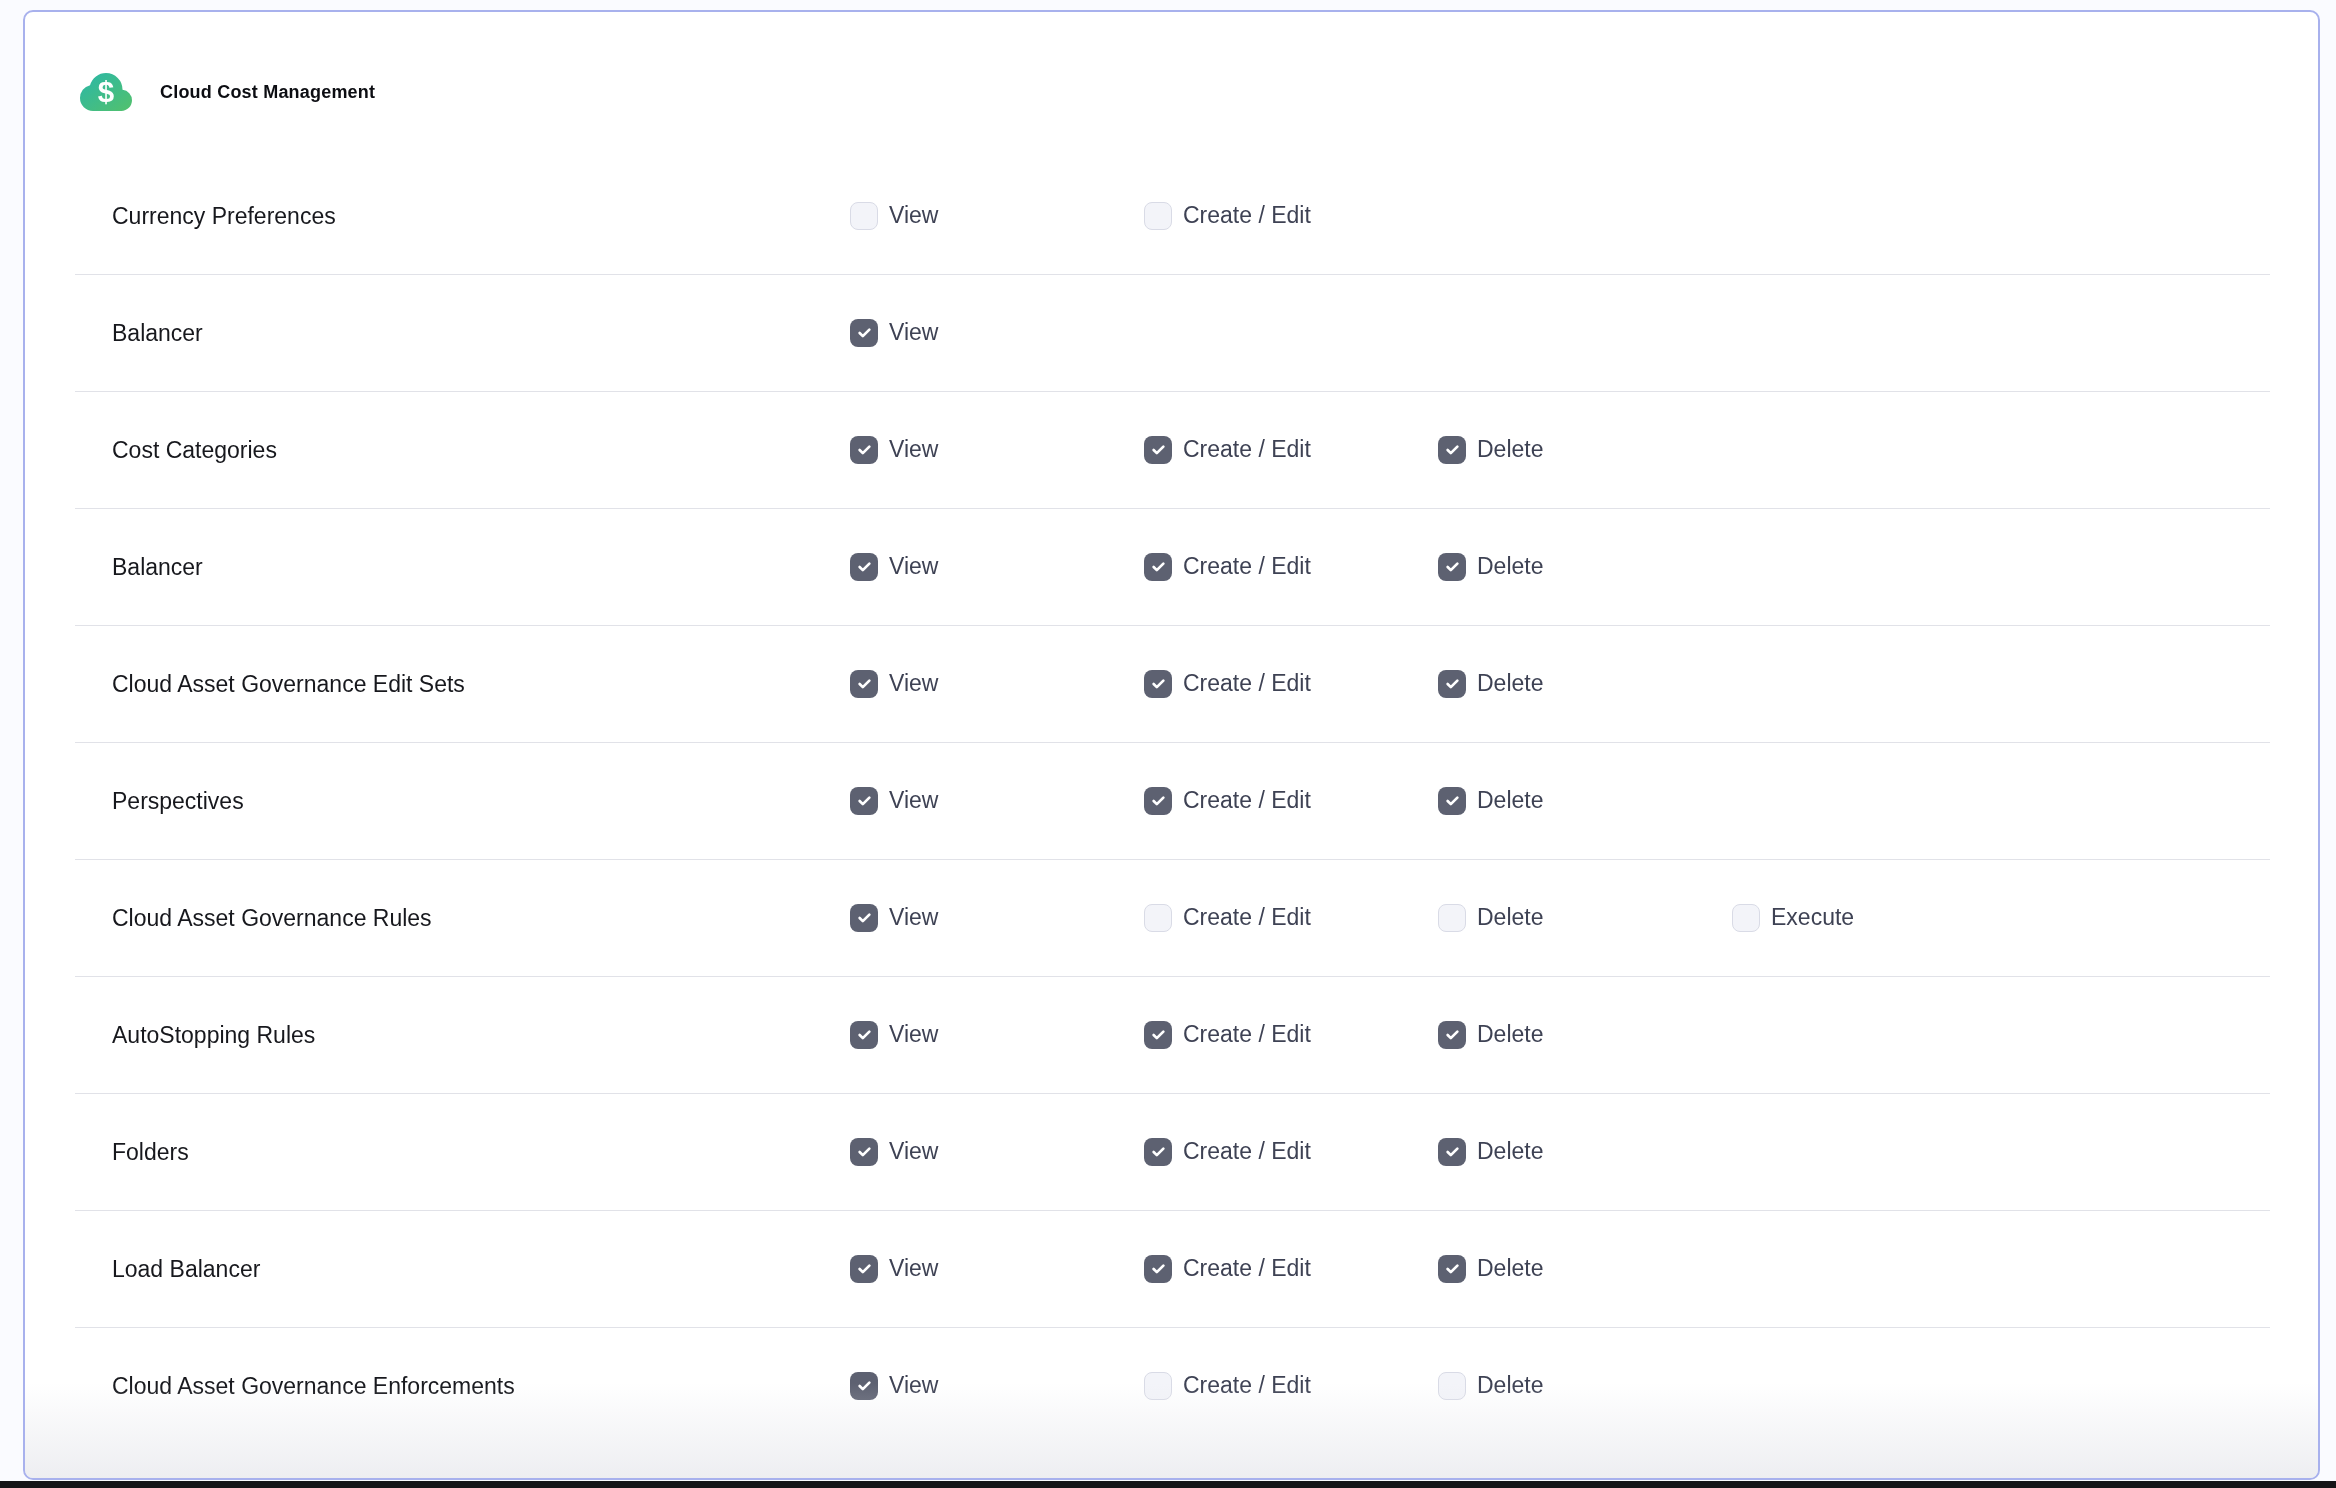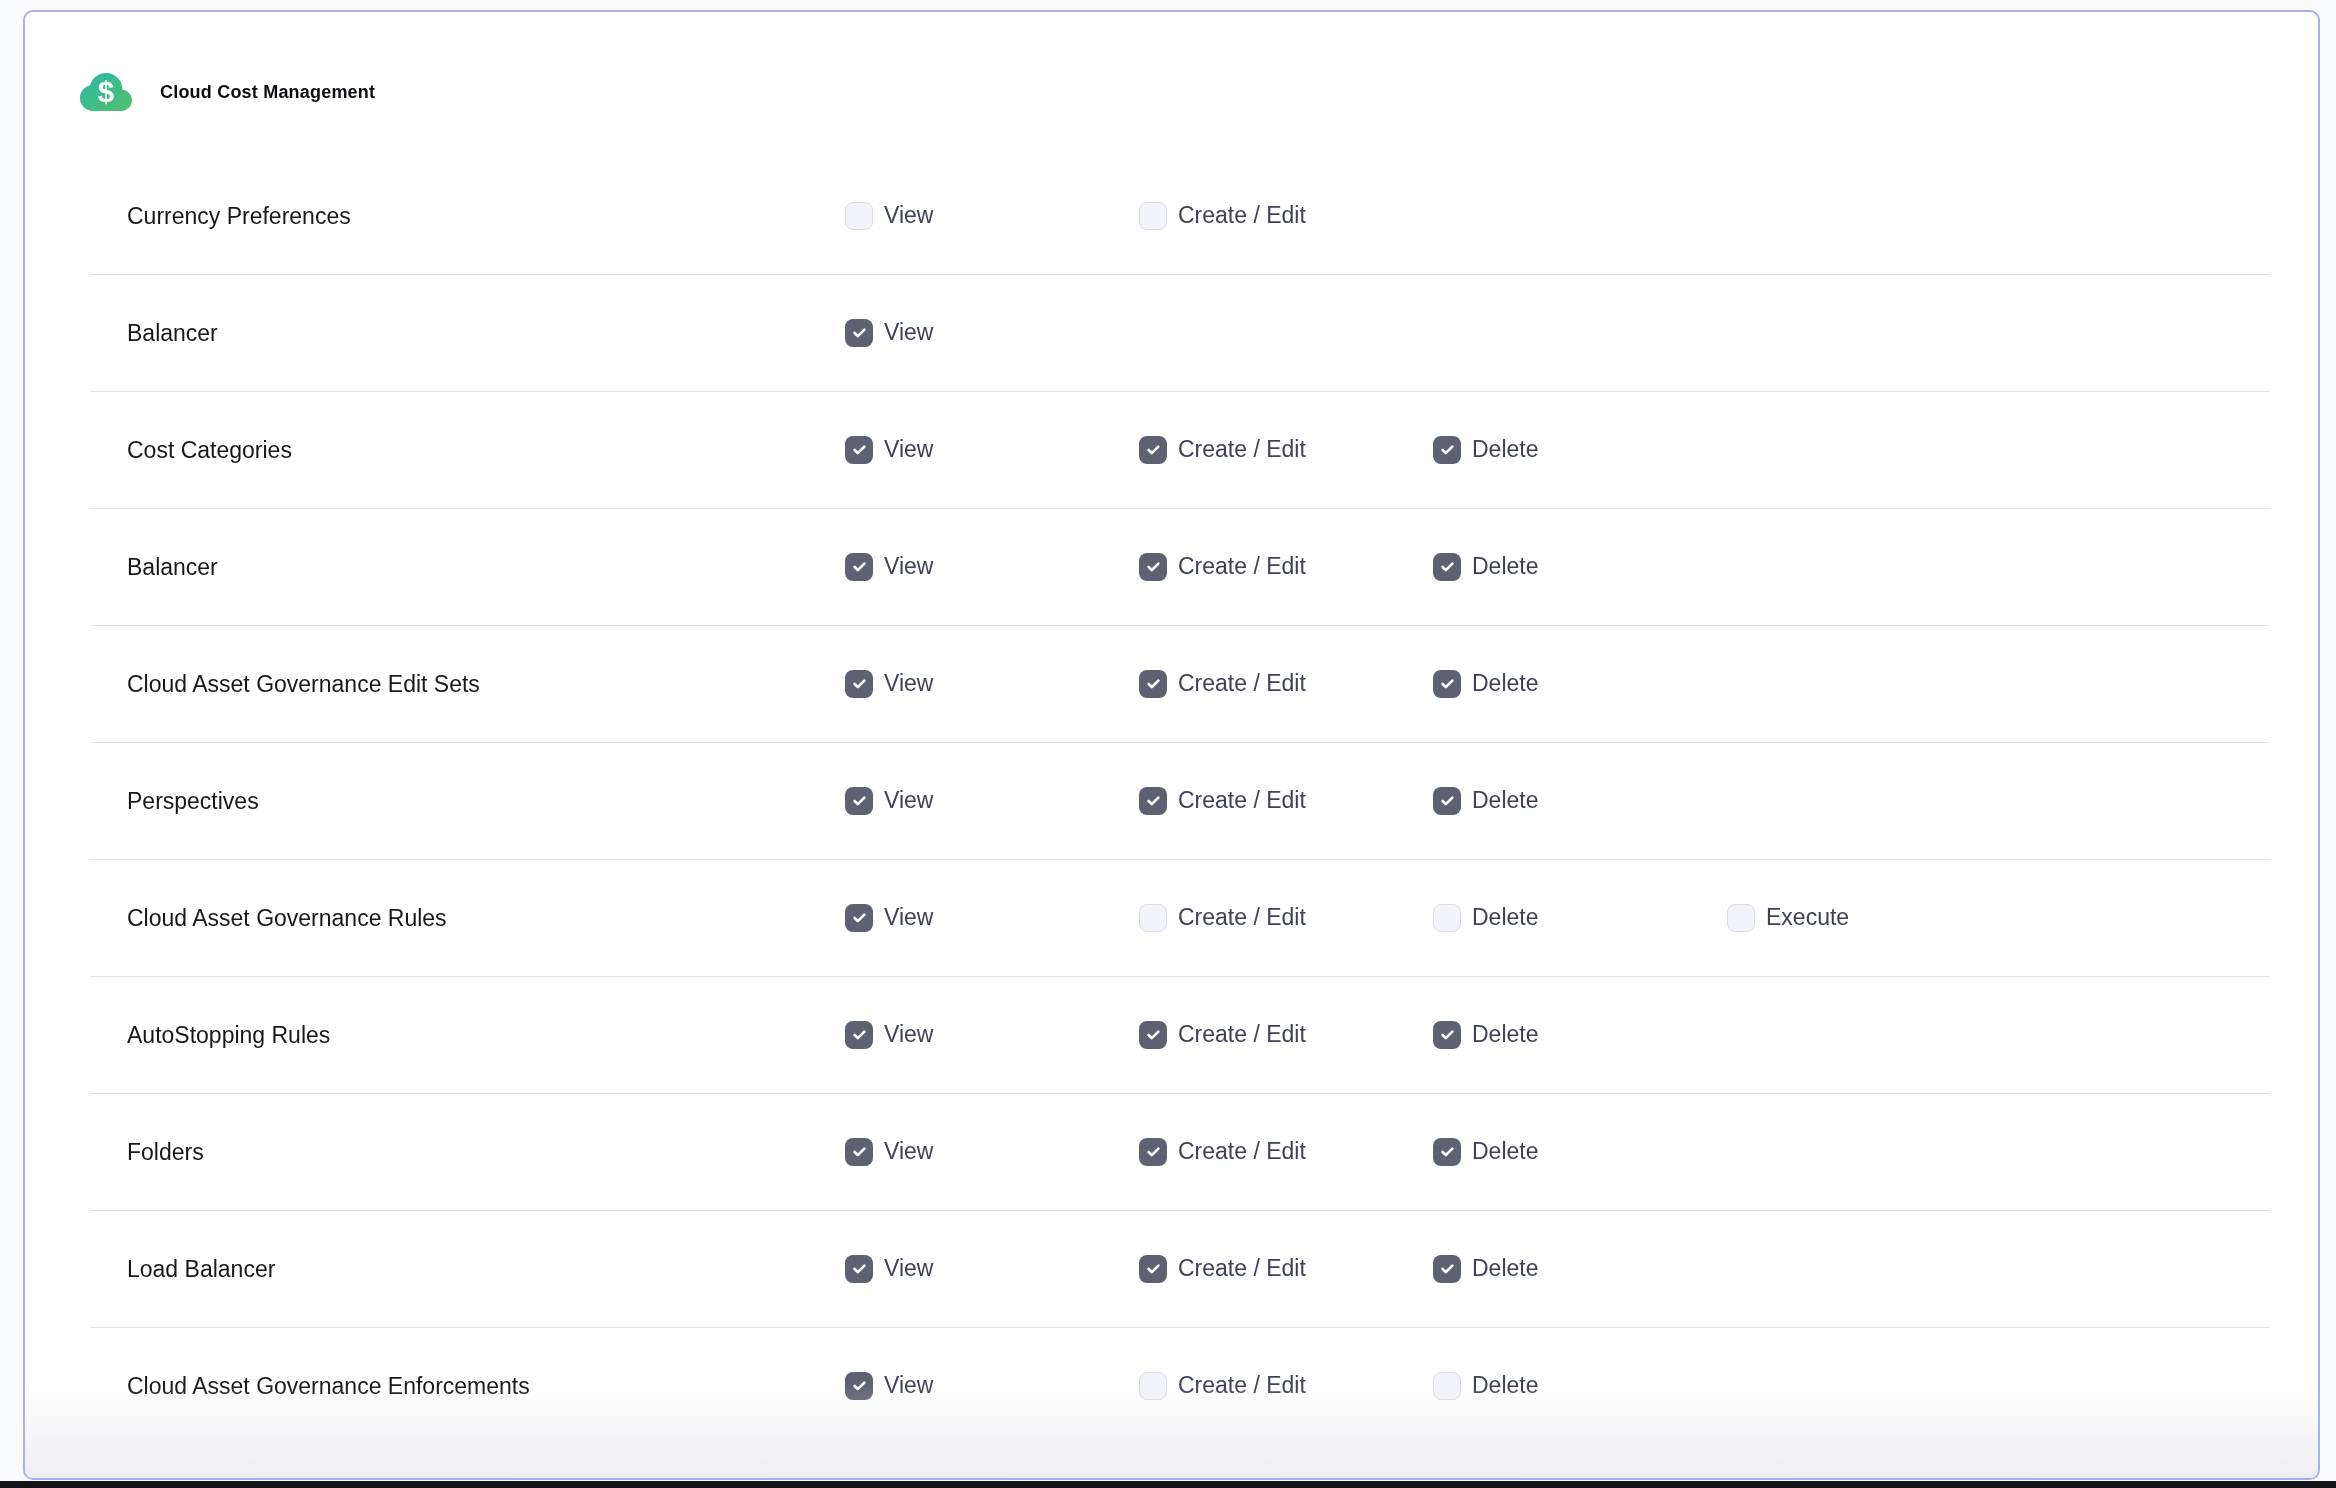--- a/index.html
+++ b/index.html
@@ -54,21 +54,21 @@
   }
   .module-icon svg{width:58px;height:52px;display:block;}
   .module-title{
     font-size:18px;
     font-weight:700;
     color:#0c0d12;
     letter-spacing:.2px;
   }
   .rows{
     position:absolute;
-    top:145px; left:15px; right:0;
+    top:145px; left:0; right:0;
   }
   .row{
     position:relative;
     height:117px;
   }
   .row + .row::before{
     content:'';
     position:absolute;
     top:0; left:50px; right:48px;
     height:1px;
@@ -81,20 +81,21 @@
     font-size:23px;
     color:var(--row-label);
   }
   .perm-cell{
     position:absolute;
     top:50%;
     transform:translateY(-50%);
     display:flex;
     align-items:center;
     gap:11px;
+    margin-left:20px;
   }
   .checkbox{
     width:28px; height:28px;
     border-radius:8px;
     flex:0 0 auto;
     display:flex; align-items:center; justify-content:center;
     cursor:pointer;
   }
   .checkbox.unchecked{
     background:var(--unchecked-bg);

